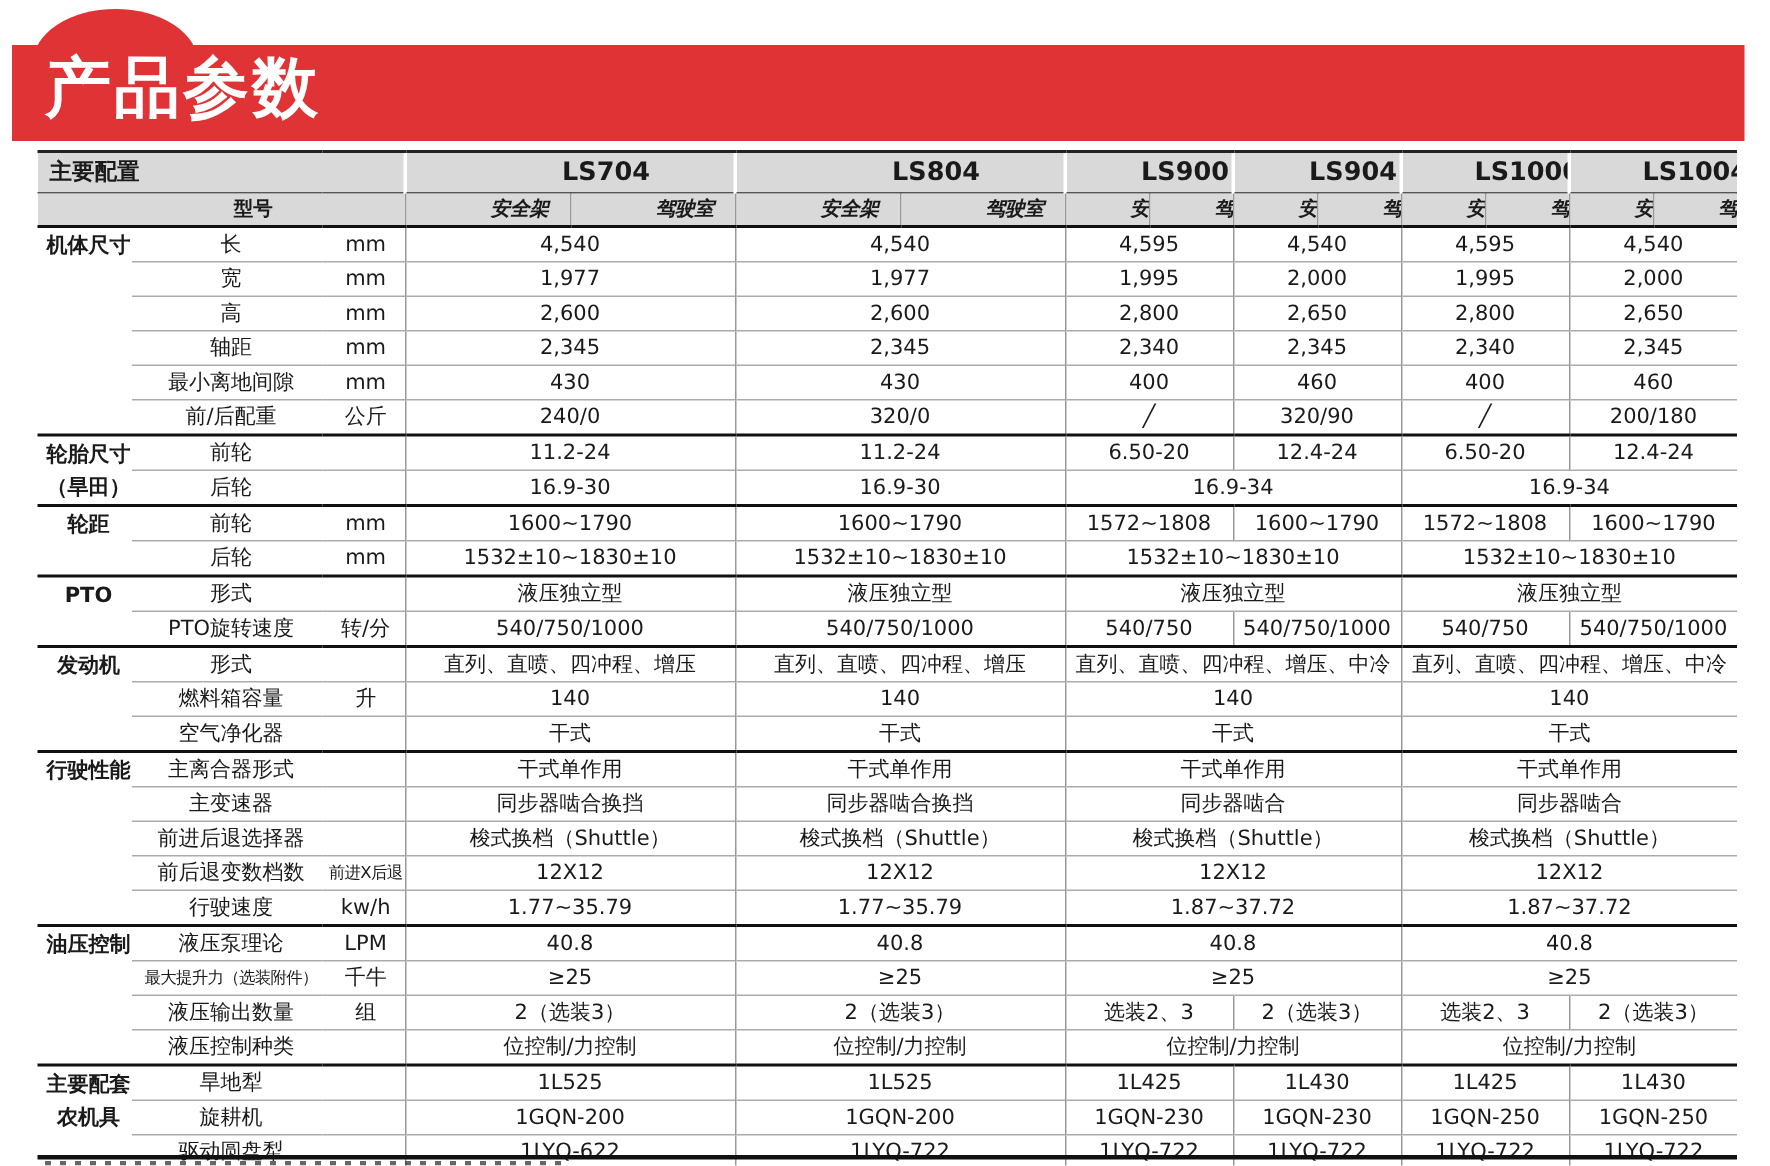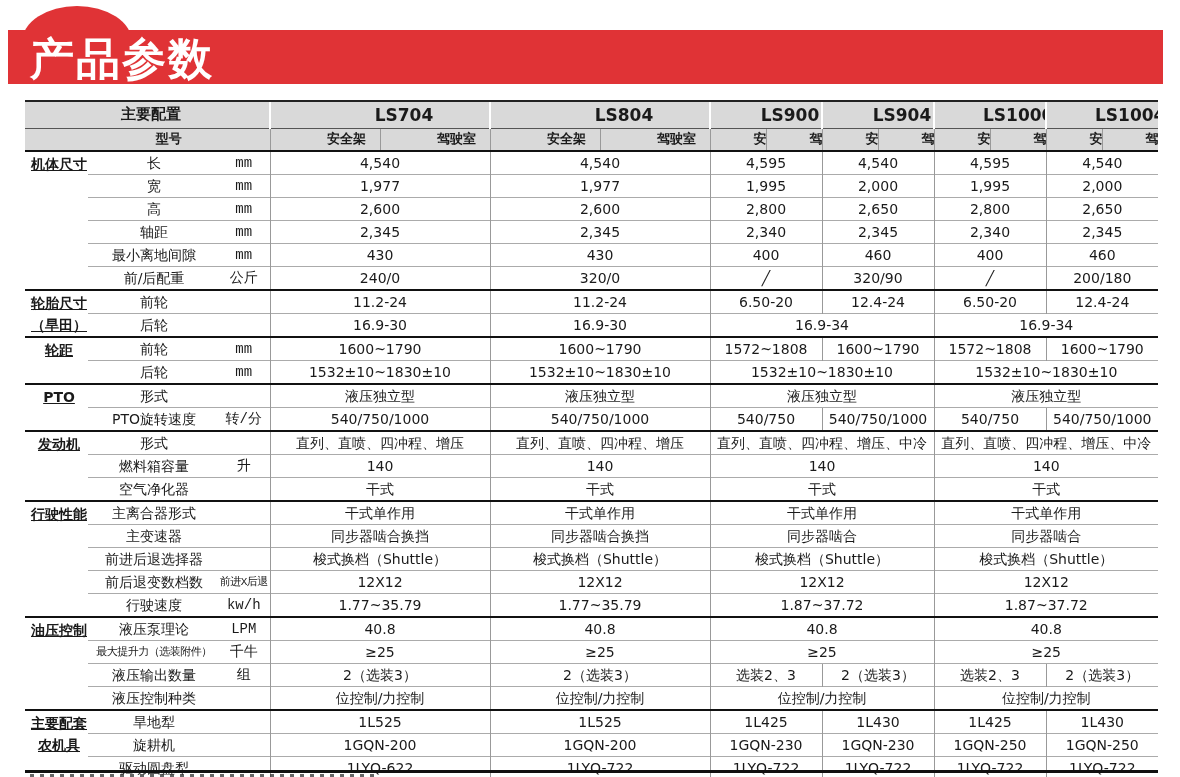--- a/index.html
+++ b/index.html
@@ -2,56 +2,56 @@
 <html><head>
 <meta charset="utf-8">
 <style>
   * { margin:0; padding:0; box-sizing:border-box; }
   html,body { background:#ffffff; }
   body {
     width:1180px; height:777px; position:relative; overflow:hidden;
     font-family:"DejaVu Sans","Liberation Sans",sans-serif; color:#1a1a1a;
   }
   
-  .banner { position:absolute; left:8px; top:30px; width:1155px; height:54px; }
+  .banner { position:absolute; left:8px; top:30px; width:1155px; height:64px; }
   .banner-dome { position:absolute; left:14px; top:-24px; width:110px; height:72px; border-radius:50%; }
   .banner-bar { position:absolute; left:0; top:0; width:100%; height:100%; }
   .banner-title {
     position:absolute; left:22px; top:0px; font-size:44px; font-weight:bold;
     color:#ffffff; letter-spacing:2px; line-height:58px; white-space:nowrap;
   }
   
   table.spec {
     position:absolute; left:25px; top:100px; width:1133px;
     border-collapse:collapse; table-layout:fixed;
   }
   .spec th, .spec td { padding:0; overflow:hidden; white-space:nowrap; }
   
   tr.hr1 th {
     background:#d9d9d9; height:27px; font-size:17px; font-weight:bold;
     border-top:2px solid #222; border-bottom:1px solid #555; text-align:center;padding-left:48px;
   }
-  tr.hr1 th.corner { text-align:center; padding-left:8px; font-size:15px; }
+  tr.hr1 th.corner { text-align:left; padding-left:8px; font-size:15px; }
   tr.hr1 th.model { border-left:2px solid #ffffff; }
   
   tr.hr2 th {
     background:#d9d9d9; height:23px; font-size:13px; font-weight:bold;
     border-bottom:2px solid #111; padding-left:43px;
   }
-  tr.hr2 th.sub { border-left:1px solid #999; }
+  tr.hr2 th.sub { border-left:1px solid #999;font-style:italic; }
   
   .spec tbody td { height:22px; line-height:22px; font-size:14px; text-align:center; border-top:1px solid #ababab; }
   tr.sec-first td { border-top:2px solid #111; }
   td.sec-cell {
     text-align:left; vertical-align:top; font-weight:bold; font-size:14px;
-    padding:1px 0 0 5px; line-height:18px; white-space:pre-line;text-decoration:underline;
+    padding:1px 0 0 5px; line-height:18px; white-space:pre-line;
   }
   td.name-cell { text-align:left; padding-left:5px; position:relative; }
   td.name-cell.condensed { font-size:11px; letter-spacing:-0.5px; }
-  td.unit-cell { text-align:left; padding-left:3px;font-family:Liberation Mono, monospace; }
+  td.unit-cell { text-align:left; padding-left:3px; }
   td.unit-cell.condensed { font-size:11px; letter-spacing:-0.5px;margin-top:34px; }
   td.val-cell { border-left:1px solid #999; }
   .bottom-rule { position:absolute; left:25px; top:770px; width:1133px; height:3px; background:#111; }
   
   .cropped-footnote {
     position:absolute; left:30px; top:774px; width:345px; height:3px; opacity:.75;
     background:repeating-linear-gradient(90deg,#333 0 4px,transparent 4px 10px);
   }
 </style>
 </head>

